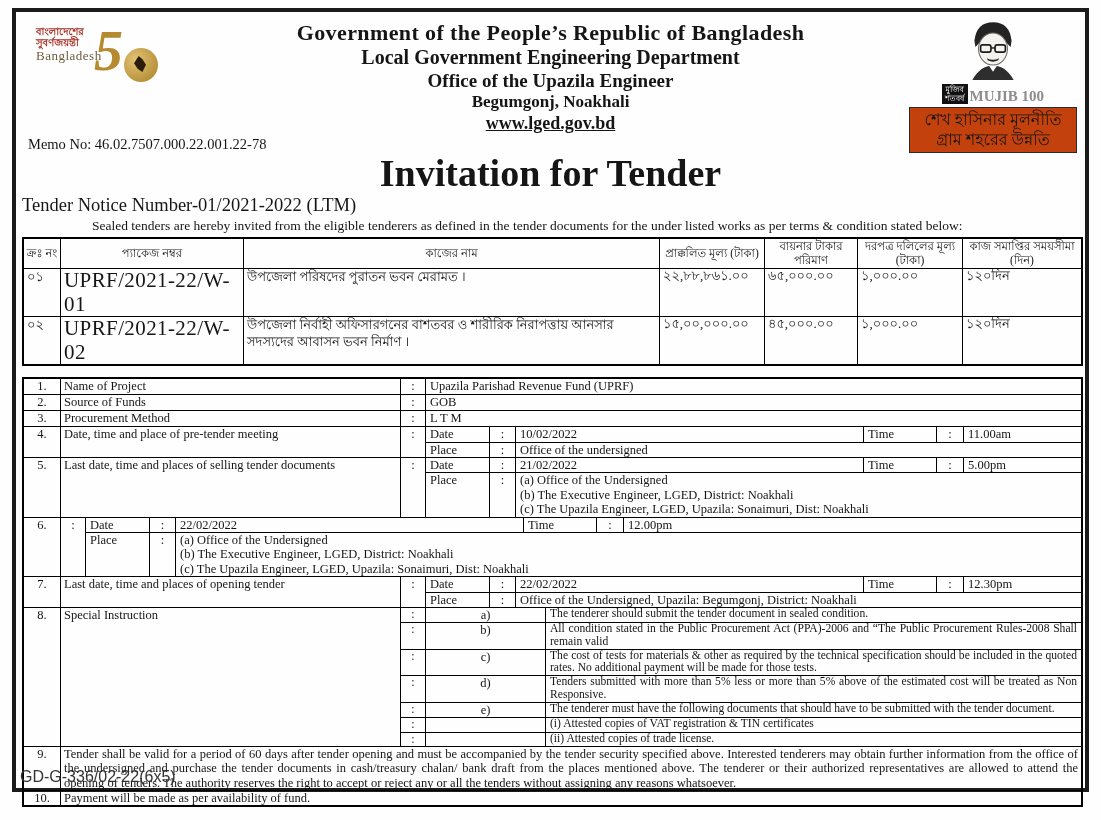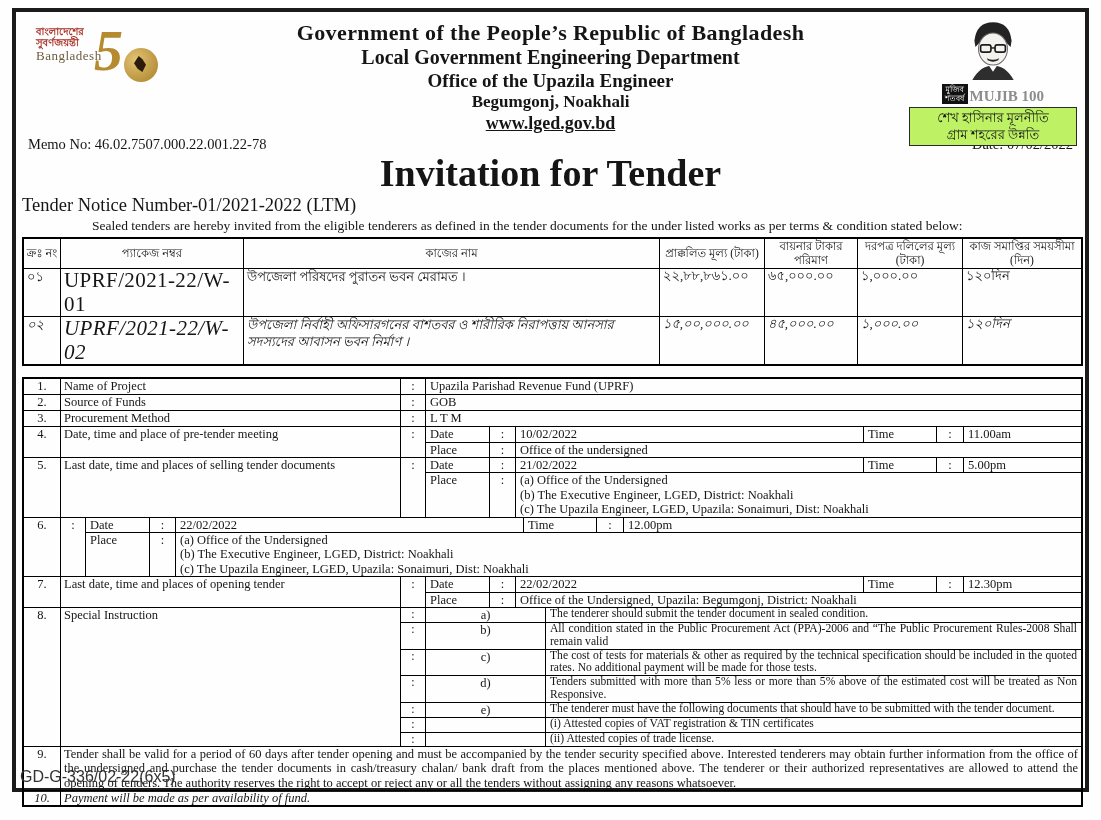--- a/index.html
+++ b/index.html
@@ -23,32 +23,32 @@
   .logo50 .five{position:absolute;left:58px;top:-4px;font-size:58px;font-weight:bold;color:#b68a2e;font-style:italic;line-height:1;}
   .logo50 .zero{position:absolute;left:88px;top:22px;width:34px;height:34px;border-radius:50%;
                 background:radial-gradient(circle at 35% 35%, #e3c375, #a77f24);}
   .logo50 .map{position:absolute;left:98px;top:30px;width:12px;height:16px;background:#2b1d0c;
                clip-path:polygon(40% 0,70% 20%,100% 55%,70% 100%,30% 80%,0 45%,25% 15%);}
 
   .logoMujib{position:absolute;right:2px;top:2px;width:168px;text-align:center;}
   .mujib-row{display:flex;align-items:flex-end;justify-content:center;gap:2px;}
   .mujib-badge{display:flex;flex-direction:column;background:#111;color:#fff;font-size:8px;line-height:1.15;padding:1px 3px;}
   .mujib-100{font-size:15px;font-weight:bold;color:#8d8d8d;line-height:1;}
-  .slogan-box{border:1.5px solid #2a2a2a;margin-top:3px;padding:2px 4px;font-size:13px;line-height:1.25;background:#bef264;}
+  .slogan-box{border:1.5px solid #2a2a2a;margin-top:3px;padding:2px 4px;font-size:16px;line-height:1.25;background:#c2410c;}
 
   
   .memo{display:flex;justify-content:space-between;font-size:14.5px;padding:2px 6px 0 6px;}
   .title{text-align:center;font-size:38px;font-weight:bold;line-height:1.04;margin-top:1px;}
   .subtitle{text-align:left;font-size:18.5px;margin-top:1px;}
   .intro{font-size:13.5px;line-height:1.2;text-indent:68px;margin-top:2px;padding:0 2px;}
 
   
   .tbl{width:1061px;margin:3px auto 13px auto;border:2px solid #000;box-sizing:border-box;font-size:12.5px;}
   .tr{display:flex;border-bottom:1px solid #000;align-items:stretch;}
-  .tr:last-child{border-bottom:none;font-style:italic;}
+  .tr:last-child{border-bottom:none;}
   .tc{border-right:1px solid #000;box-sizing:border-box;padding:0 3px;line-height:1.12;}
   .tc:last-child{border-right:none;}
   .cen{text-align:center;}
   .jus{text-align:justify;}
 
   
   .w-sl{width:37px;} .w-pkg{width:183px;} .w-name{width:416px;}
   .w-est{width:105px;} .w-ear{width:93px;} .w-doc{width:105px;} .w-time{width:118px;flex:1;}
   .works-head .tc{font-size:11.5px;line-height:1.2;display:flex;align-items:center;justify-content:center;text-align:center;padding:1px 2px;}
   .works-row .tc{display:flex;align-items:flex-start;}

